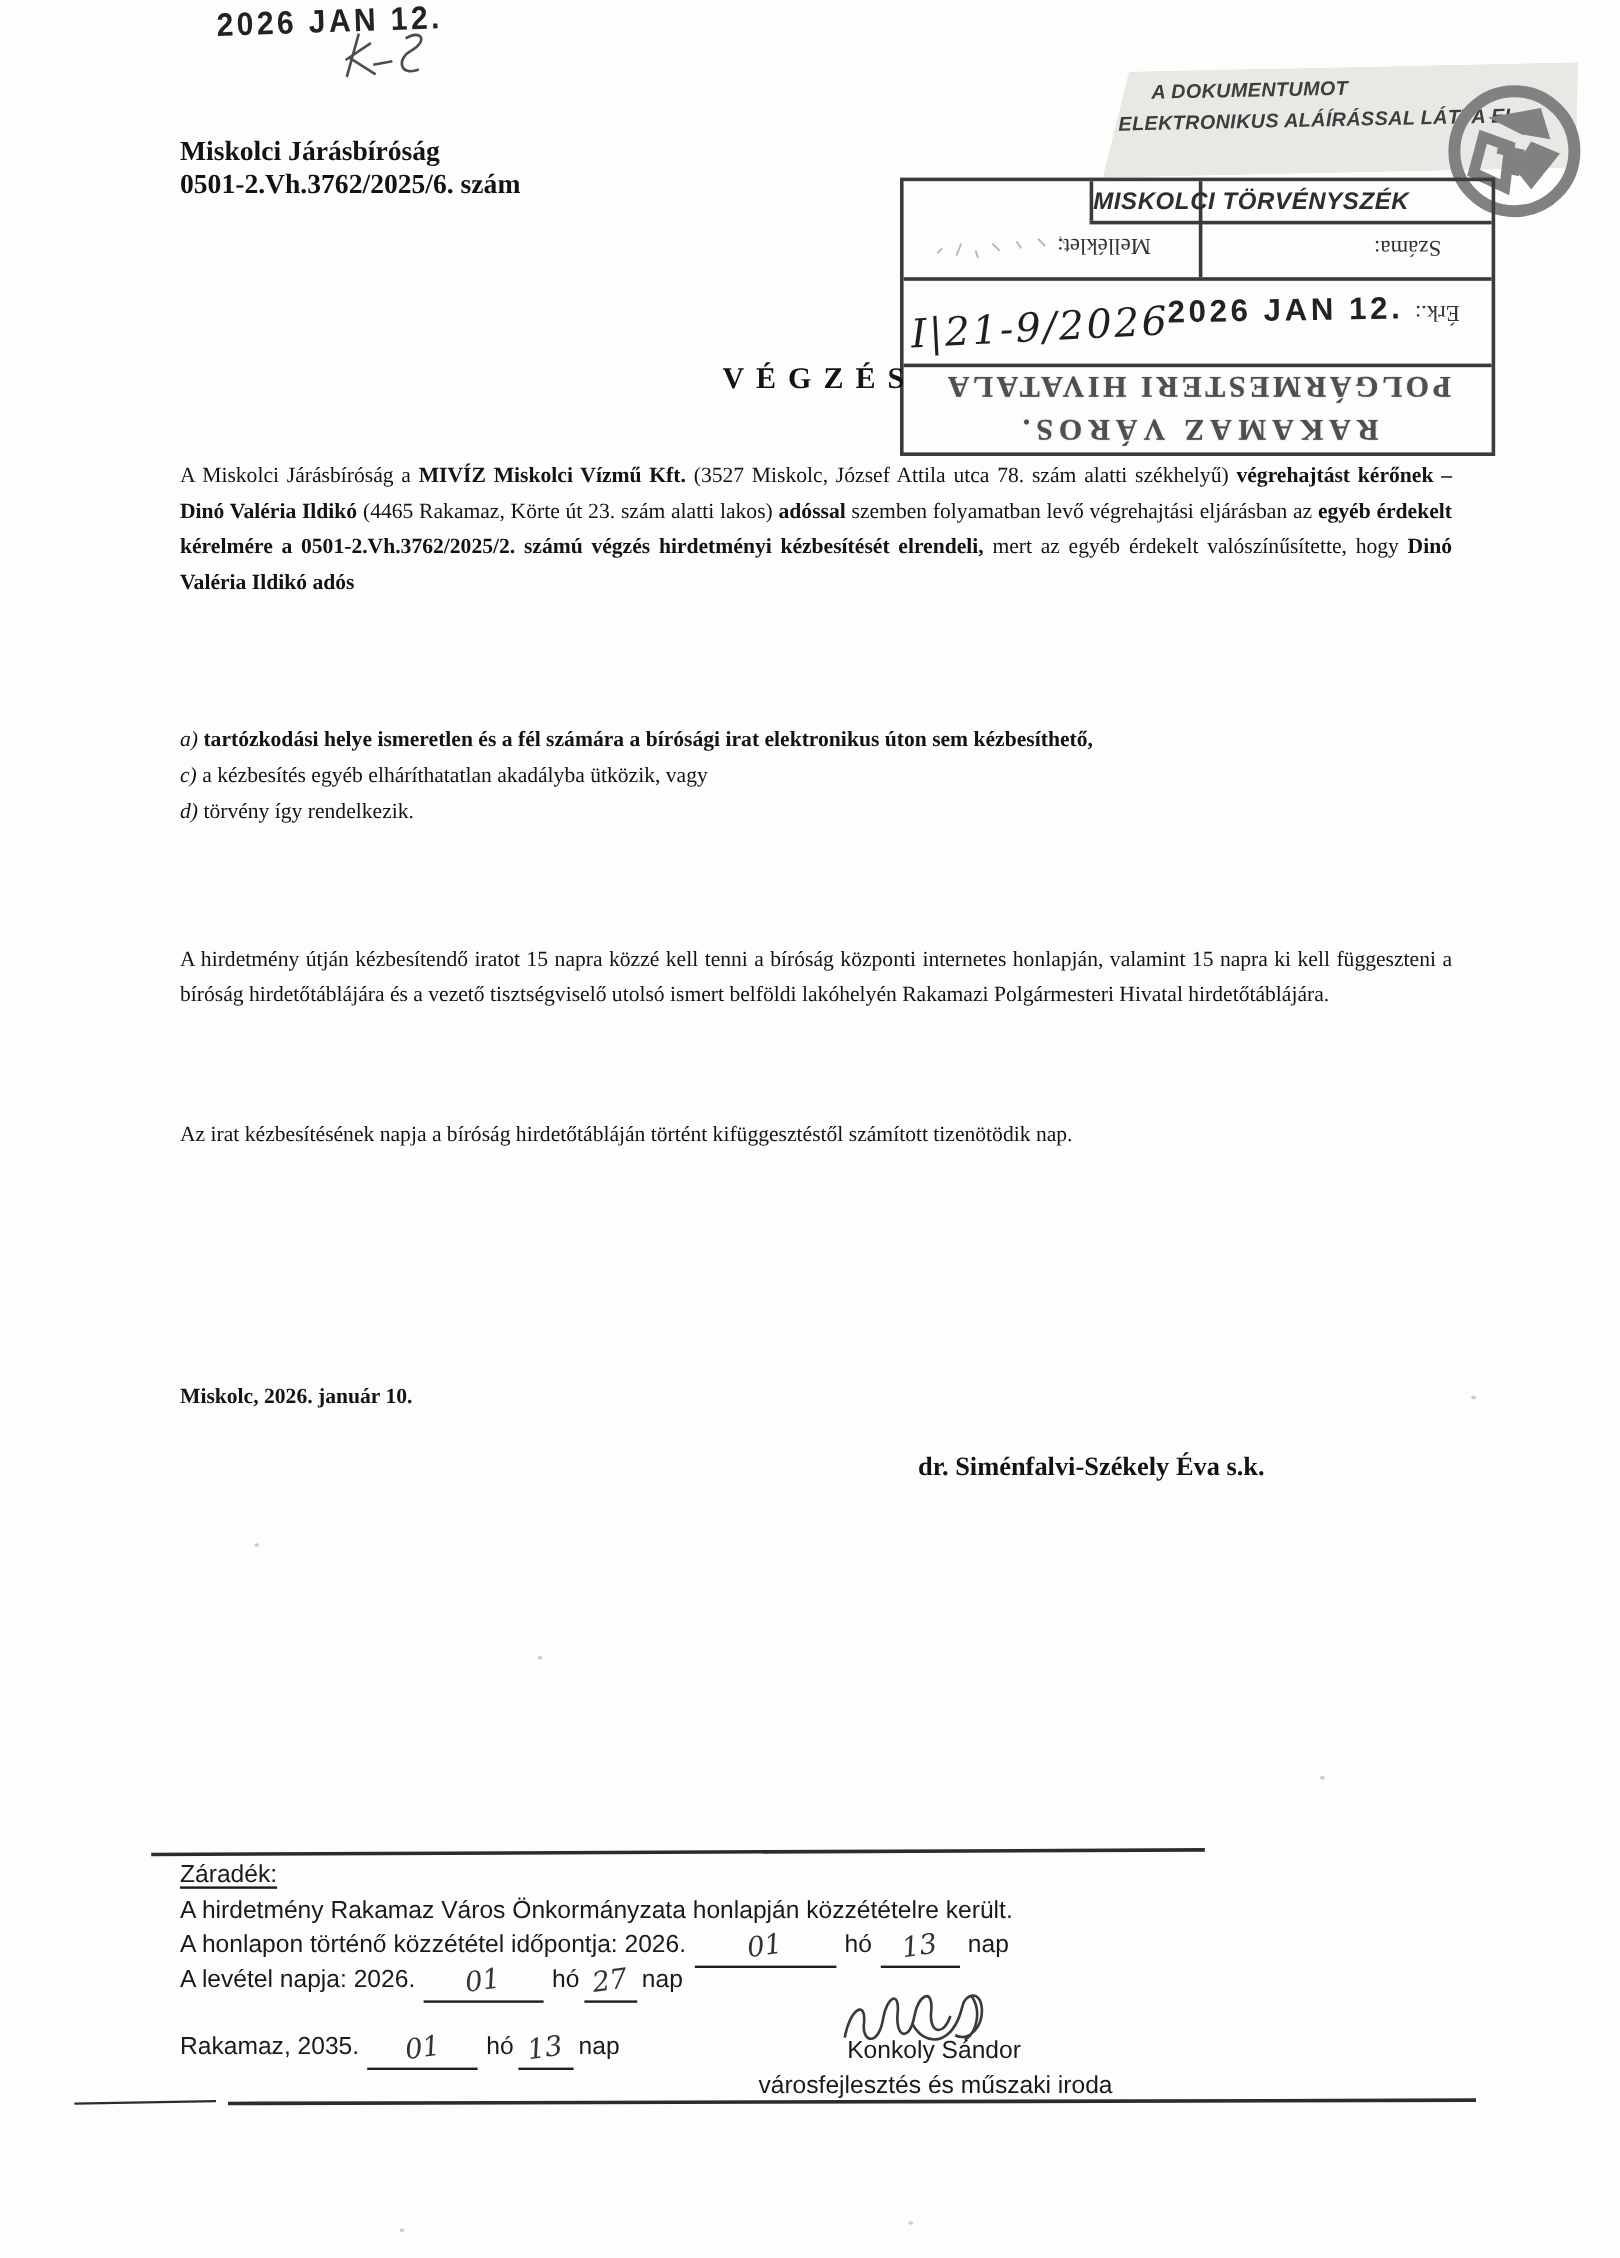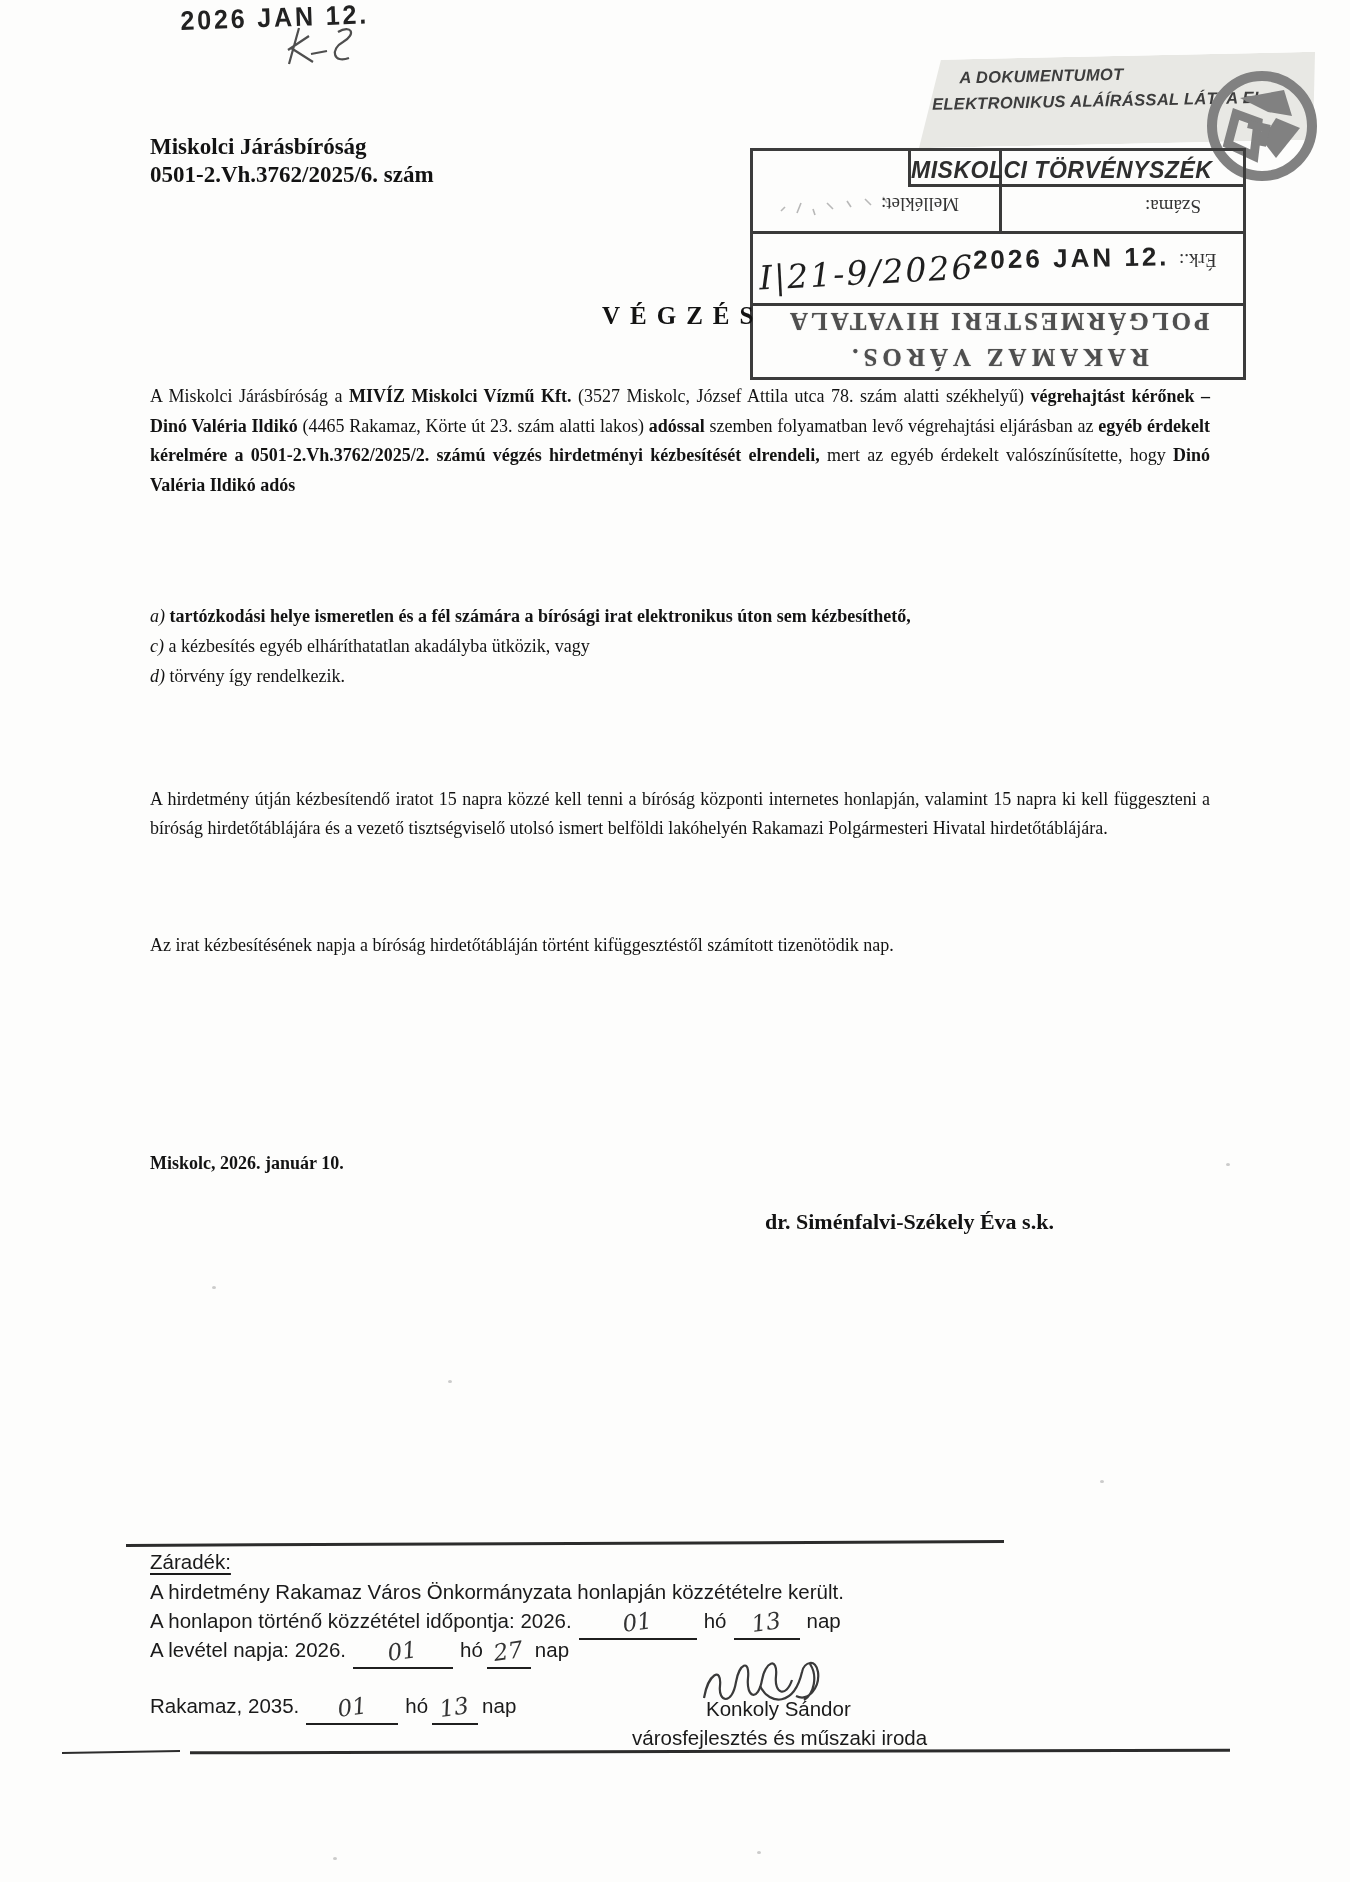--- a/index.html
+++ b/index.html
@@ -8,37 +8,37 @@
   .abs{position:absolute;}
   .b{font-weight:700;}
   .i{font-style:italic;}
 
   
   .stampfont{font-family:"Liberation Sans",sans-serif;font-weight:700;color:#222;
              letter-spacing:3px;white-space:nowrap;}
   .tl-date{left:180px;top:6px;font-size:27px;transform:rotate(-2deg) scaleX(.93);transform-origin:left top;}
 
   
-  .hdr{left:150px;top:112px;font-size:23px;font-weight:700;line-height:28px;white-space:nowrap;margin-top:21px;}
+  .hdr{left:150px;top:112px;font-size:23px;font-weight:700;line-height:28px;white-space:nowrap;}
 
   
   .banner{left:918px;top:56px;width:398px;height:88px;background:#e8e8e4;
           transform:rotate(-1.2deg);clip-path:polygon(6% 0,100% 0,99% 100%,0 100%);}
   .banner .l1{position:absolute;left:42px;top:9px;}
   .banner .l2{position:absolute;left:14px;top:35px;}
   .banner span{font-family:"Liberation Sans",sans-serif;font-style:italic;font-size:16.5px;
                color:#3d3d3d;letter-spacing:.3px;white-space:nowrap;font-weight:600;}
 
   .logo{left:1202px;top:66px;width:120px;height:120px;}
 
   
   .stampbox{left:750px;top:148px;width:490px;height:226px;border:3px solid #3c3c3c;}
   .sbline{position:absolute;background:#3a3a3a;}
   .sb-court{position:absolute;left:158px;top:6px;font-family:"Liberation Sans",sans-serif;
-            font-style:italic;font-weight:700;font-size:23px;color:#2e2e2e;letter-spacing:.5px;white-space:nowrap;}
+            font-style:italic;font-weight:700;font-size:20px;color:#2e2e2e;letter-spacing:.5px;white-space:nowrap;}
   .rot180{transform:rotate(180deg);}
   .sb-label{position:absolute;font-size:19px;color:#333;font-family:"Liberation Serif",serif;white-space:nowrap;}
   .sb-date{position:absolute;left:220px;top:92px;font-size:26px;transform:rotate(-1deg);}
   .sb-hand{position:absolute;left:6px;top:102px;font-family:"DejaVu Serif",serif;font-style:italic;
            font-size:33px;color:#1f1f1f;letter-spacing:2px;transform:rotate(-3deg);white-space:nowrap;}
   .sb-office{position:absolute;left:0;width:100%;text-align:center;font-weight:700;
              font-size:25px;letter-spacing:3px;color:#4f4f4f;text-shadow:0 0 1px #8a8a8a;white-space:nowrap;}
 
   
   .title{left:602px;top:302px;font-size:25px;font-weight:700;letter-spacing:10px;white-space:nowrap;}

